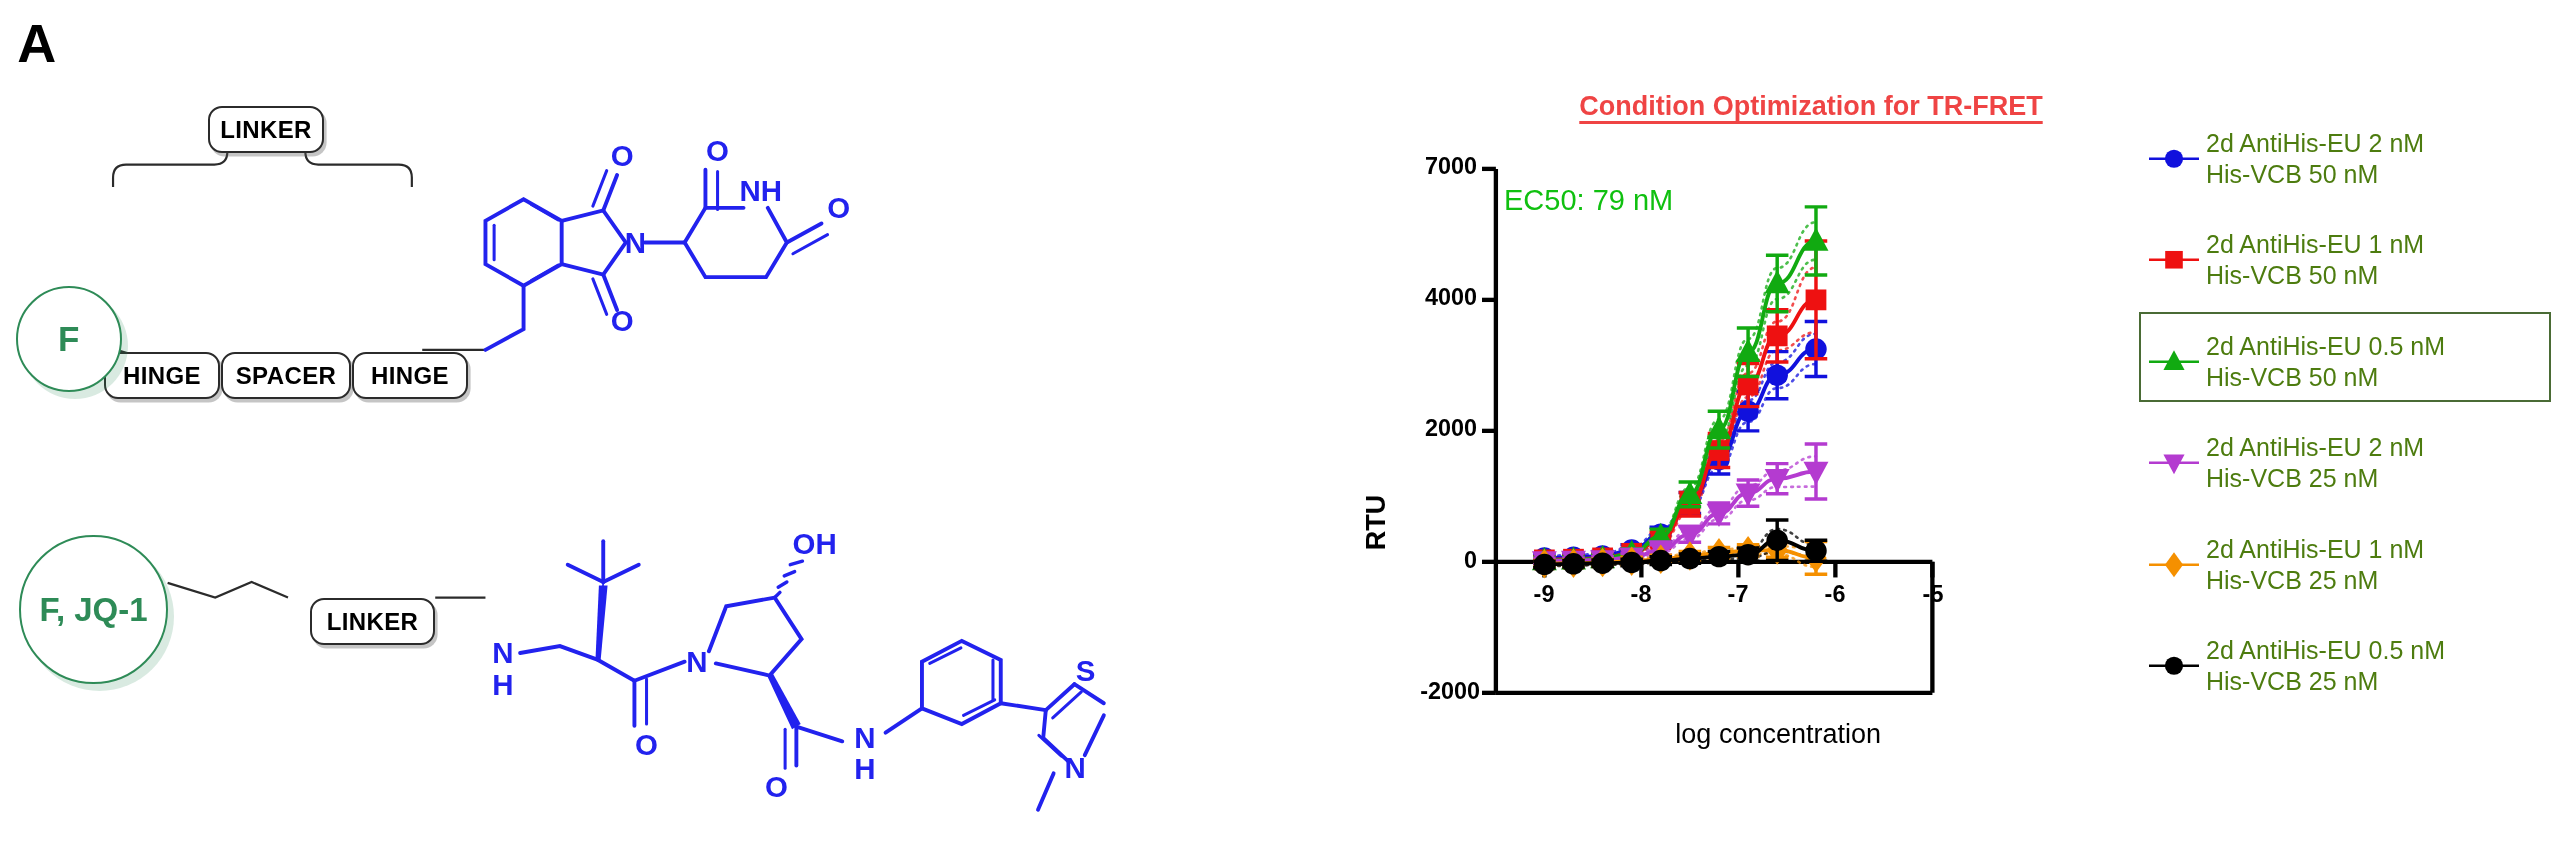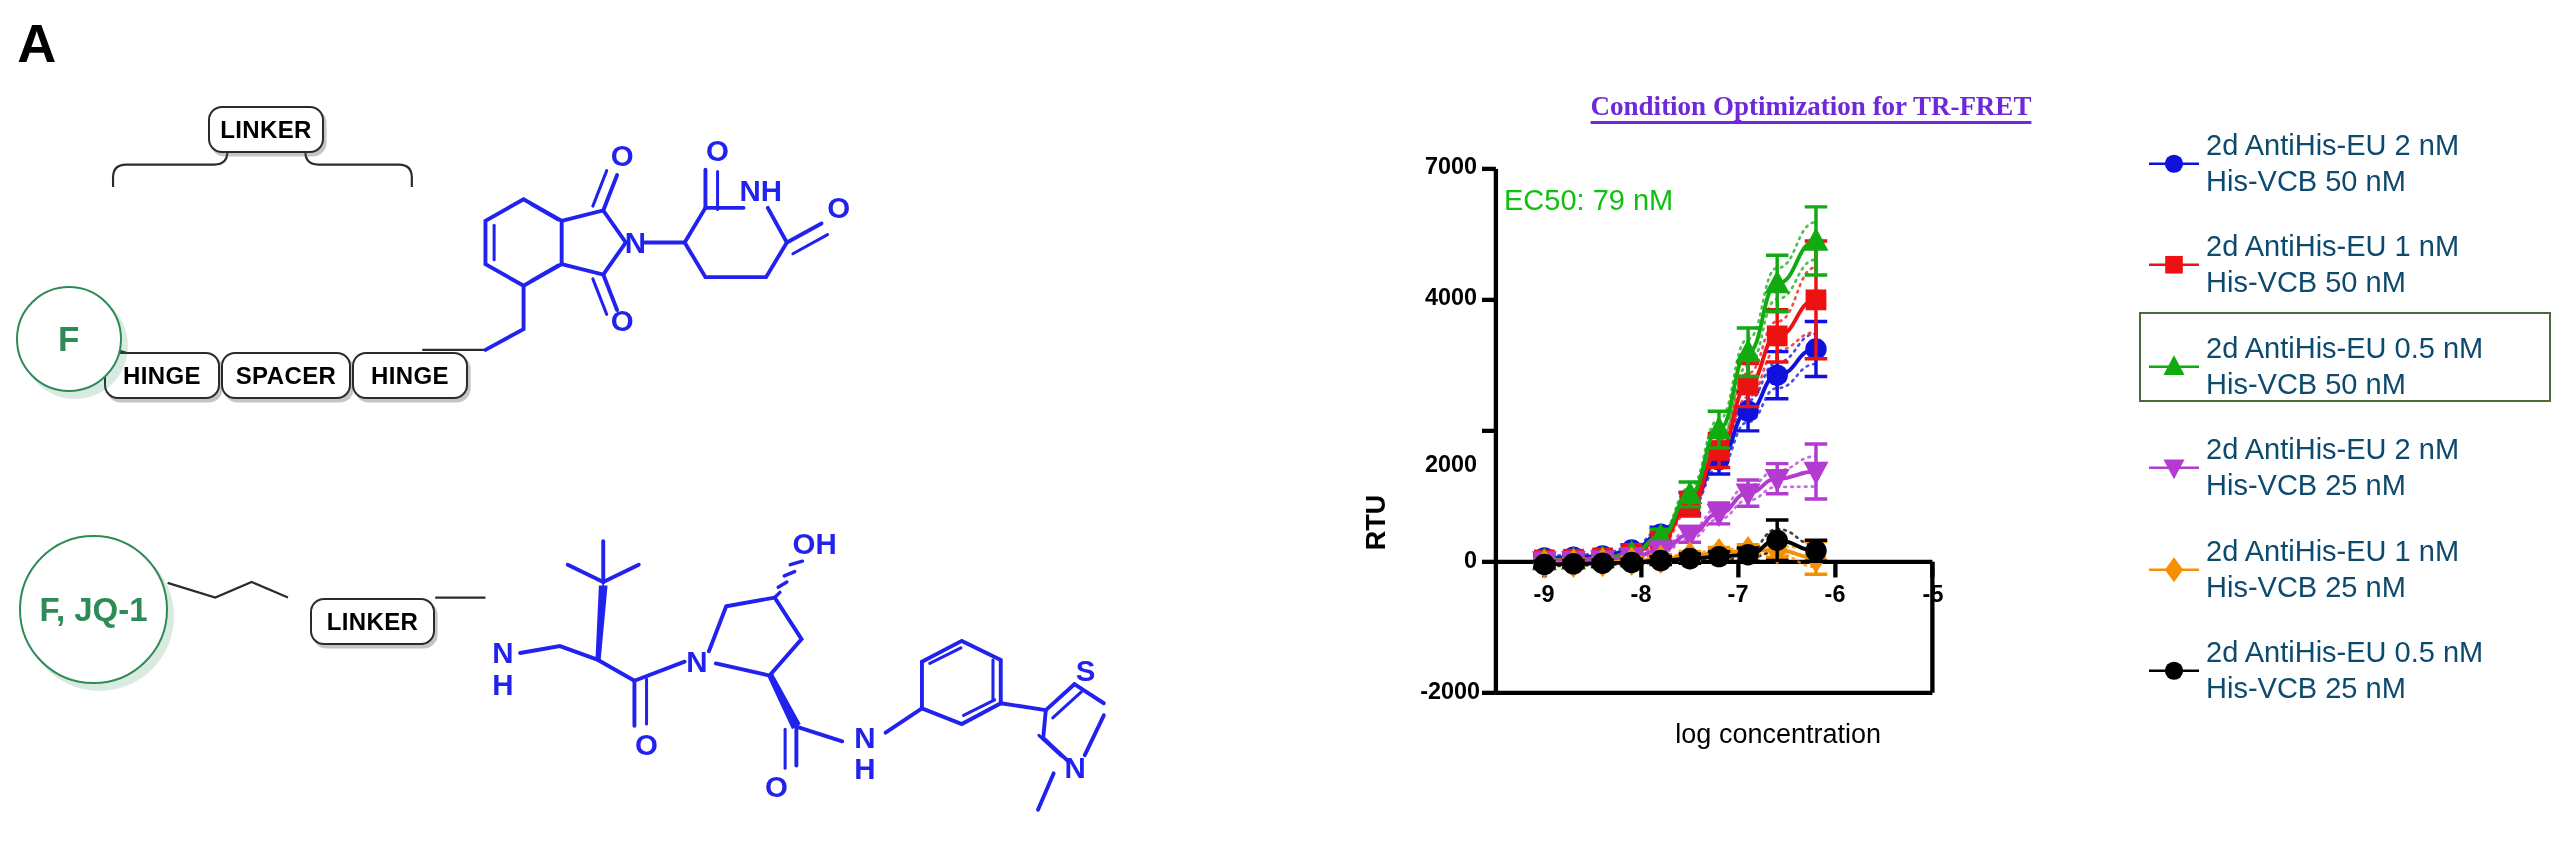--- a/index.html
+++ b/index.html
@@ -30,22 +30,22 @@
     background:#fff; display:flex; align-items:center; justify-content:center;
     color:#2e8b57; font-weight:bold;
     box-shadow:6px 7px 0 rgba(46,139,87,.18);
     font-family:"Liberation Sans", sans-serif; white-space:nowrap;
   }
 
   
   #panel-b { position:absolute; left:1326px; top:0; width:1250px; height:860px; }
   #chart-title {
     position:absolute; left:147px; top:91px; width:676px; text-align:center;
-    color:#6d28d9; font-weight:bold; font-size:27px;
-    font-family:Liberation Serif, serif;
+    color:#ef4444; font-weight:bold; font-size:27px;
+    font-family:Liberation Sans, sans-serif;
     text-decoration:underline; text-underline-offset:6px; text-decoration-thickness:2.6px;
   }
   #ec50-annotation {
     position:absolute; left:178px; top:184px; color:#10c010;
     font-size:29px; font-family:"Liberation Sans", sans-serif; white-space:nowrap;
   }
   #y-axis-label {
     position:absolute; left:-19px; top:507px; width:139px; text-align:center;
     transform:rotate(-90deg); transform-origin:center center;
     font-weight:bold; font-size:27px; font-family:"Liberation Sans", sans-serif;
@@ -59,22 +59,22 @@
     font-size:23.4px; font-family:"Liberation Sans", sans-serif; white-space:nowrap;
   }
   .xtick-label {
     position:absolute; text-align:center; font-weight:bold;
     font-size:23.4px; font-family:"Liberation Sans", sans-serif; width:52px;
   }
   #legend { position:absolute; left:823px; top:128px; width:433px; }
   .legend-row { position:absolute; display:flex; align-items:center; }
   .legend-key { width:50px; flex:0 0 50px; height:29.5px; position:relative; }
   .legend-text {
-    font-size:29px; line-height:1.24; font-family:"Liberation Sans", sans-serif;
-    color:#0c4a6e; white-space:pre-line; padding-left:7px;
+    font-size:25px; line-height:1.24; font-family:"Liberation Sans", sans-serif;
+    color:#4d7c0f; white-space:pre-line; padding-left:7px;
   }
   #legend-highlight-box {
     position:absolute; border:2.6px solid #4a6b35; background:transparent;
   }
 </style>
 </head>
 <body>
 
 <div id="panel-a">
   <div class="panel-letter" id="panel-a-letter">A</div>
@@ -206,21 +206,21 @@
 <div id="panel-b">
 
   <div id="chart-title">Condition Optimization for TR-FRET</div>
   <div id="ec50-annotation">EC50: 79 nM</div>
   <div id="y-axis-label">RTU</div>
   <div id="x-axis-label">log concentration</div>
 
   <div id="ytick-labels">
       <div class="ytick-label" style="left: 35px; width: 116px; top: 153px;">7000</div>
       <div class="ytick-label" style="left: 35px; width: 116px; top: 284px;">4000</div>
-      <div class="ytick-label" style="left: 35px; width: 116px; top: 415px; margin-top: 36px;">2000</div>
+      <div class="ytick-label" style="left: 35px; width: 116px; top: 415px;">2000</div>
       <div class="ytick-label" style="left: 35px; width: 116px; top: 547px;">0</div>
       <div class="ytick-label" style="left: 38px; width: 116px; top: 678px;">-2000</div>
     </div>
   <div id="xtick-labels">
       <div class="xtick-label" style="left: 192px; top: 581px;">-9</div>
       <div class="xtick-label" style="left: 289px; top: 581px;">-8</div>
       <div class="xtick-label" style="left: 386px; top: 581px;">-7</div>
       <div class="xtick-label" style="left: 483px; top: 581px;">-6</div>
       <div class="xtick-label" style="left: 581px; top: 581px;">-5</div>
     </div>

